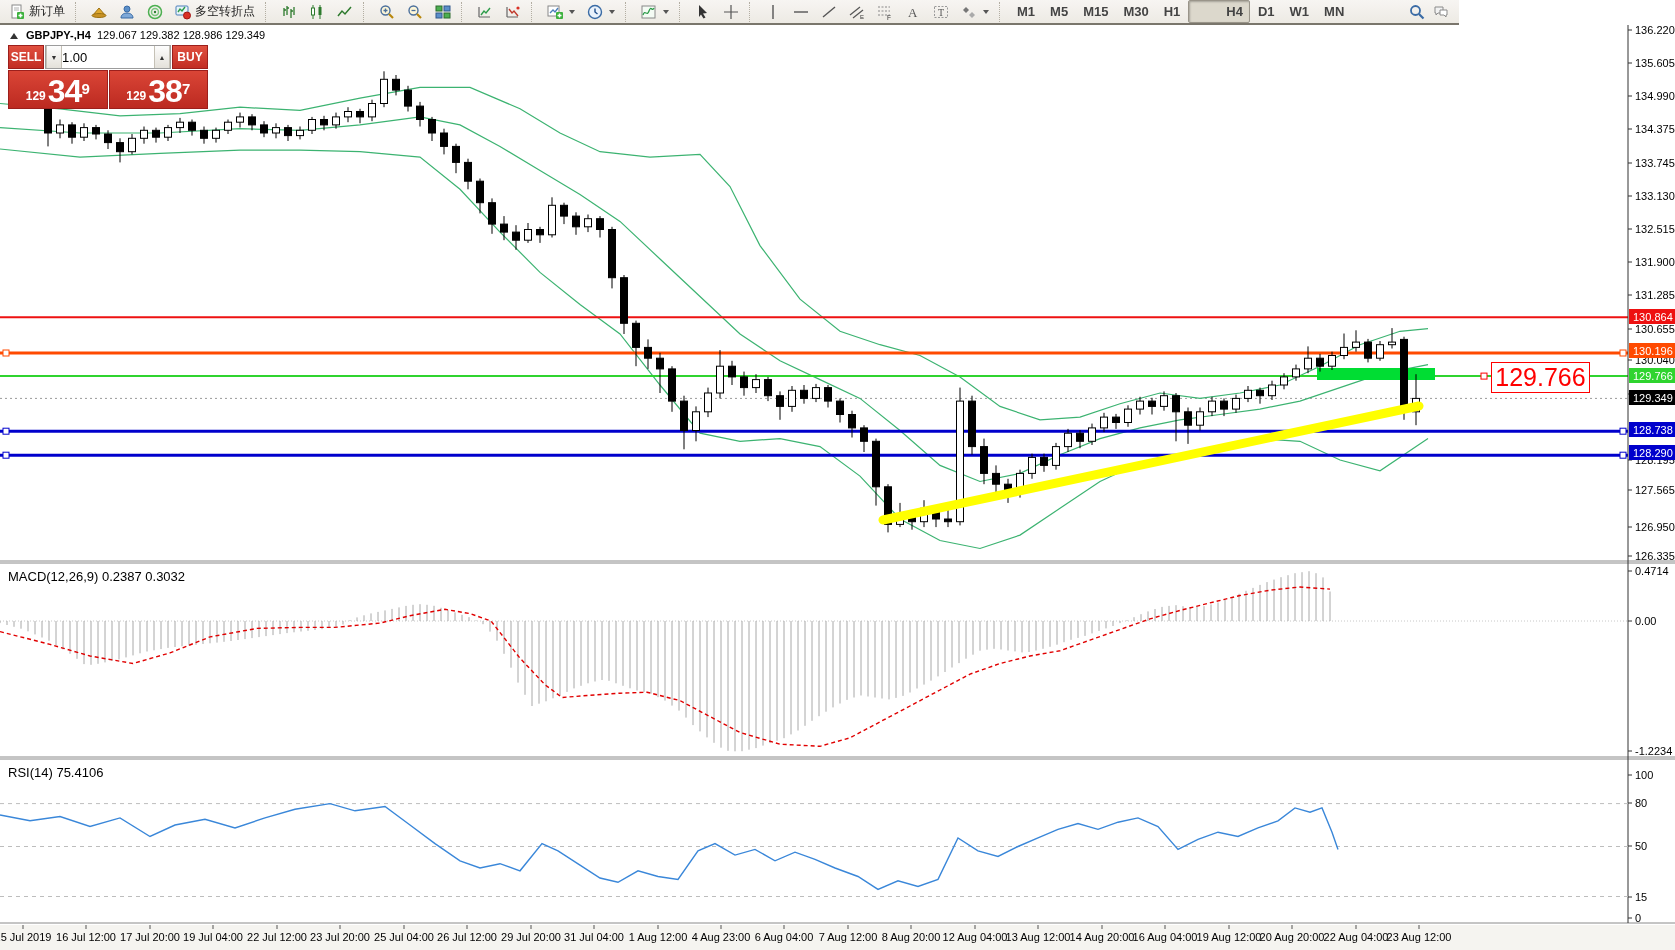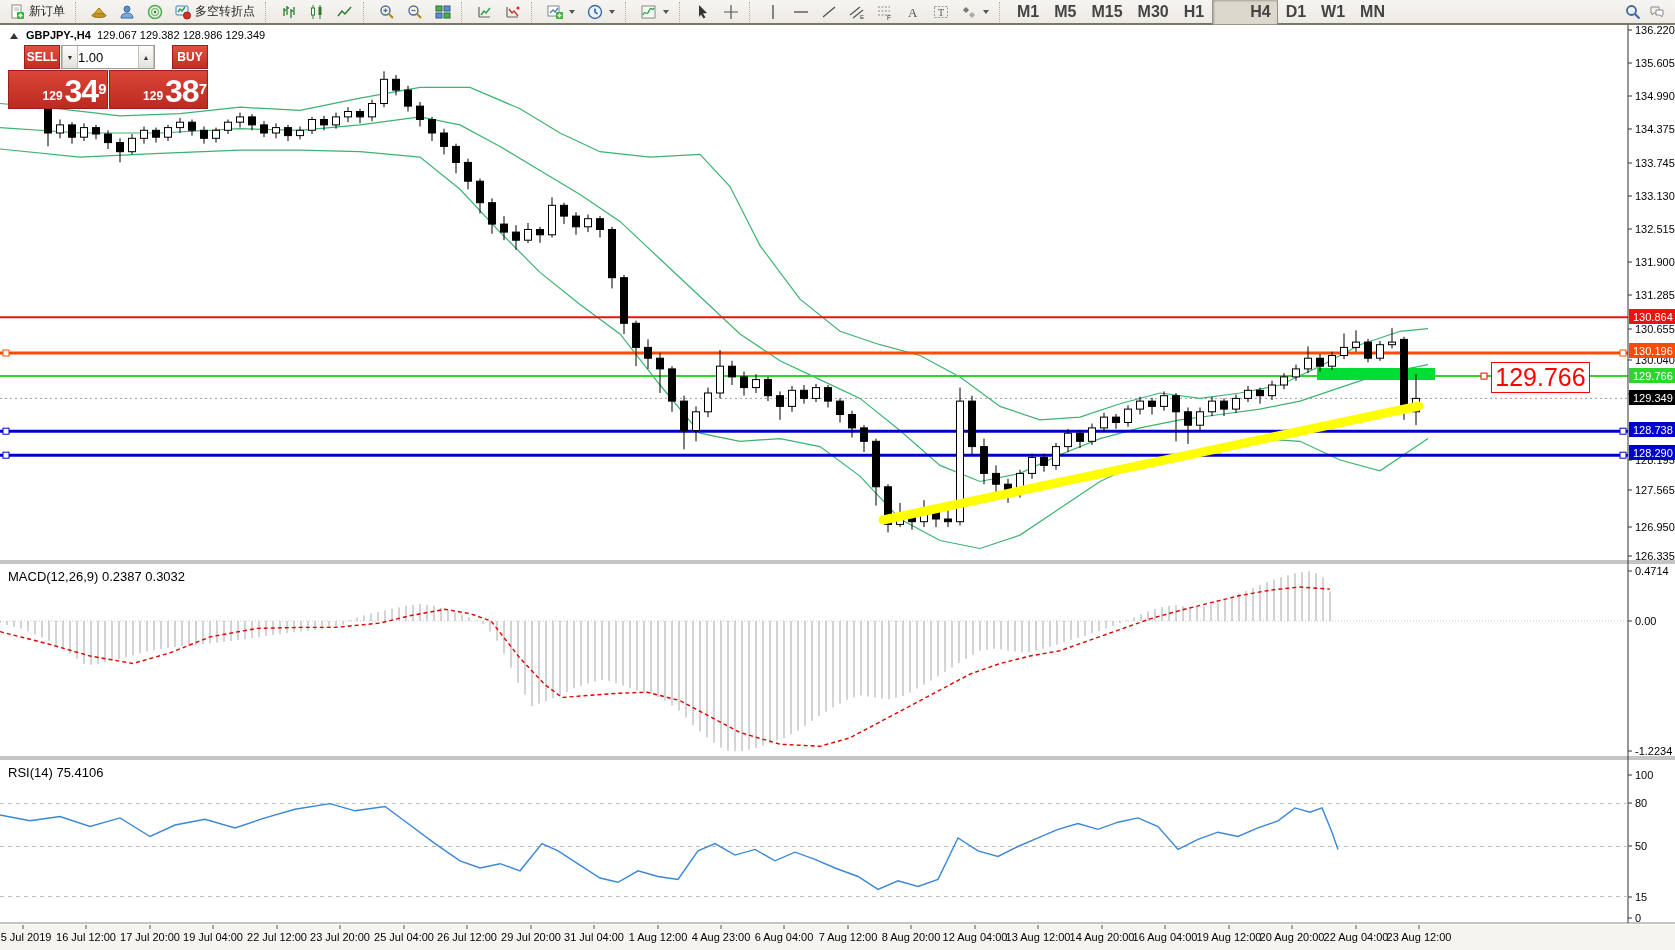--- a/index.html
+++ b/index.html
@@ -1,50 +1,50 @@
 <!DOCTYPE html>
 <html><head>
 <meta charset="utf-8">
 <style>
   * { margin:0; padding:0; box-sizing:border-box; }
   body { font-family:"Liberation Sans", sans-serif; background:#ffffff; }
   #stage { position:relative; width:1675px; height:950px; overflow:hidden; background:#ffffff; }
 
   
-  #toolbar { position:absolute; left:0; top:0; width:1675px; height:25px;
+  #toolbar { position:absolute; left:0; top:0; width:1459px; height:25px;
     background:linear-gradient(#f7f5f2,#edeae4); border-bottom:2px solid #7a766c;
     display:flex; align-items:center; padding:0 4px; gap:2px; z-index:40; }
   .tb-btn { display:flex; align-items:center; gap:4px; padding:2px 4px; border:1px solid transparent;
     border-radius:2px; font-size:12px; color:#222; cursor:default; white-space:nowrap; }
   .tb-sep { width:6px; height:20px; border-left:1px dotted #b3aea2; margin:0 3px; }
   .tb-caret { width:0; height:0; border-left:3px solid transparent; border-right:3px solid transparent;
     border-top:4px solid #555; margin-left:2px; }
-  .tf-btn { font-size:16px; font-weight:bold; color:#444; padding:3px 6px; border:1px solid transparent; border-radius:2px; }
+  .tf-btn { font-size:13px; font-weight:bold; color:#444; padding:3px 6px; border:1px solid transparent; border-radius:2px; }
   .tf-btn.active { background:#dcd8cc; border:1px solid #9a958a; box-shadow:inset 1px 1px 2px rgba(0,0,0,.25);padding-left:37px; }
   #tb-right { margin-left:auto; display:flex; align-items:center; gap:8px; padding-right:6px; }
   .icon16 { width:16px; height:16px; display:block; }
 
   
   #chart-header { position:absolute; left:10px; top:29px; font-size:11px; color:#000; z-index:30; }
   #chart-header .tri { display:inline-block; width:0; height:0; border-left:4px solid transparent;
      border-right:4px solid transparent; border-bottom:6px solid #333; margin-right:5px; }
 
   
   #quote-panel { position:absolute; left:8px; top:45px; width:200px; z-index:35;
      font-family:"Liberation Sans",sans-serif; }
   #qp-row1 { display:flex; height:24px; gap:1px; }
   .qp-btn { background:linear-gradient(#e0503f,#c22d24); color:#fff; font-size:12px; font-weight:bold;
-     display:flex; align-items:center; justify-content:center; width:36px; border:1px solid #9c1f1c;margin-left:16px; }
+     display:flex; align-items:center; justify-content:center; width:36px; border:1px solid #9c1f1c; }
   #qp-vol { flex:1; display:flex; border:1px solid #9c9c9c; background:#fff; }
   #qp-vol .spin { width:16px; display:flex; align-items:center; justify-content:center;
      background:linear-gradient(#fdfdfd,#e4e1da); border-left:1px solid #c5c1b6; border-right:1px solid #c5c1b6; font-size:7px; color:#333; }
   #qp-vol input { flex:1; border:none; outline:none; text-align:left; font-size:13px; padding-right:4px; width:40px; }
   #qp-row2 { display:flex; gap:1px; margin-top:1px; height:39px; }
   .qp-price { flex:1; background:linear-gradient(#da4536,#bc2a21); color:#fff; border:1px solid #9c1f1c;
-     display:flex; align-items:flex-end; justify-content:flex-end; padding-bottom:2px; }
+     display:flex; align-items:flex-end; justify-content:center; padding-bottom:2px; }
   .qp-price .small { font-size:12px; font-weight:bold; margin-right:2px; line-height:20px; }
   .qp-price .big { font-size:32px; font-weight:bold; line-height:30px; letter-spacing:-1px; }
   .qp-price .sup { font-size:15px; font-weight:bold; line-height:36px; align-self:flex-start; }
 
   
   .pane-label { position:absolute; font-size:13px; color:#000; z-index:20; }
 
   
   #price-callout { position:absolute; border:1px solid #ff0000; background:#ffffff; color:#ff0000;
      font-size:25px; text-align:center; line-height:29px; z-index:25; }

